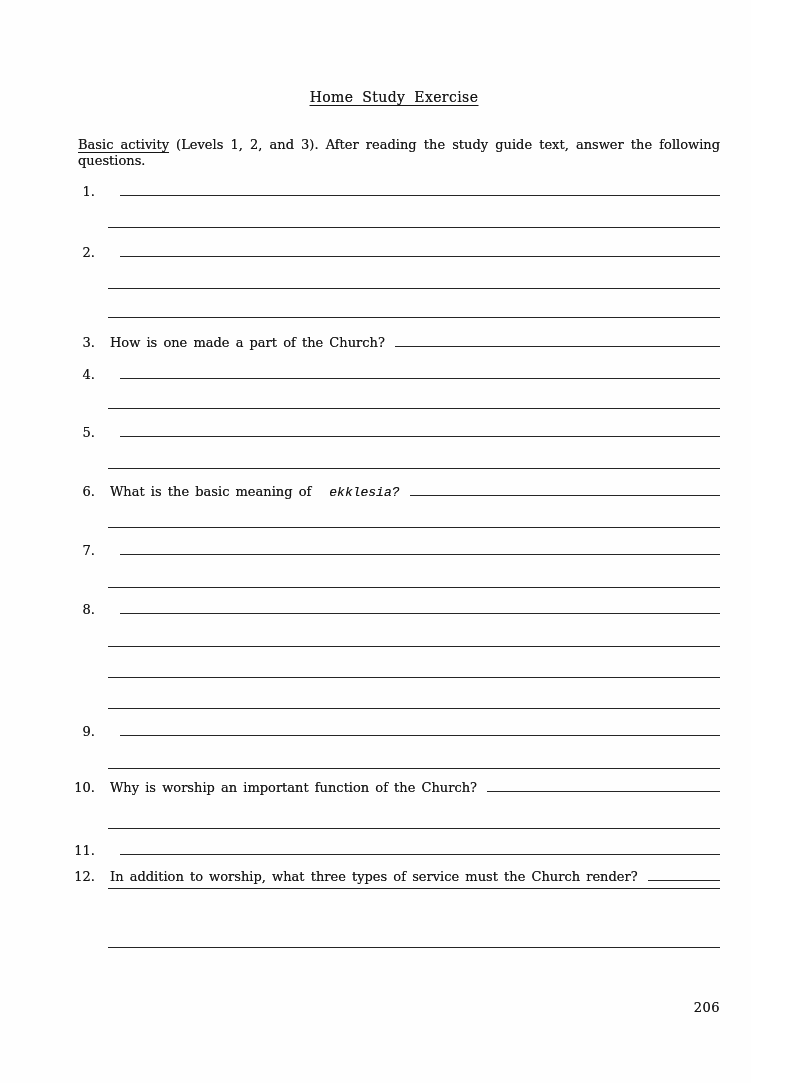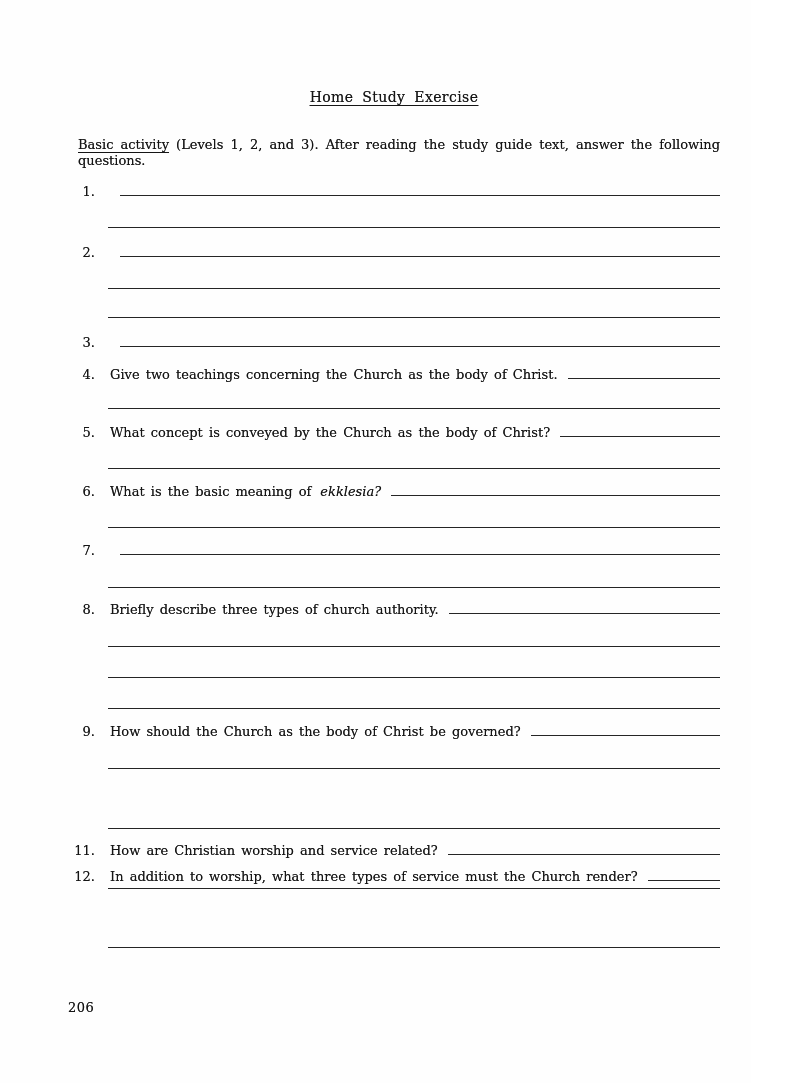--- a/index.html
+++ b/index.html
@@ -62,21 +62,21 @@
     line-height: 17px;
     word-spacing: 2px;
   }
   .qnum {
     flex: none;
     width: 27px;
     text-align: right;
     margin-right: 15px;
   }
   .qtext { flex: none; white-space: nowrap; }
-  .ital { font-style: italic; margin-left: 9px; }
+  .ital { font-style: italic; margin-left: 18px; font-family: Liberation Mono, monospace; }
   .qline {
     flex: 1 1 auto;
     min-width: 18px;
     height: 5px;
     margin-left: 10px;
     margin-bottom: -5px;
     border-bottom: 1.6px solid #262626;
   }
 
   
@@ -87,21 +87,21 @@
     height: 0;
     border-top: 1.6px solid #242424;
   }
 
   
   .pageno {
     position: absolute;
     top: 1000px;
     left: 68px;
     right: 31px;
-    text-align: left;
+    text-align: right;
     font-size: 13px;
     letter-spacing: 0.5px;
   }
 </style>
 </head>
 <body>
 
 <div class="page">
 
   <div class="title">
@@ -121,71 +121,72 @@
 
   <div class="q" style="top:244px">
     <span class="qnum">2.</span>
     <span class="qline"></span>
   </div>
   <div class="ans-line" style="top:288px"></div>
   <div class="ans-line" style="top:317px"></div>
 
   <div class="q" style="top:334px">
     <span class="qnum">3.</span>
+    <span class="qtext">How is one made a part of the Church?</span>
     <span class="qline"></span>
   </div>
 
   <div class="q" style="top:366px">
     <span class="qnum">4.</span>
-    <span class="qtext">Give two teachings concerning the Church as the body of Christ.</span>
     <span class="qline"></span>
   </div>
   <div class="ans-line" style="top:408px"></div>
 
   <div class="q" style="top:424px">
     <span class="qnum">5.</span>
-    <span class="qtext">What concept is conveyed by the Church as the body of Christ?</span>
     <span class="qline"></span>
   </div>
   <div class="ans-line" style="top:468px"></div>
 
   <div class="q" style="top:483px">
     <span class="qnum">6.</span>
     <span class="qtext"><span>What is the basic meaning of</span><span class="ital">ekklesia?</span></span>
     <span class="qline"></span>
   </div>
   <div class="ans-line" style="top:527px"></div>
 
   <div class="q" style="top:542px">
     <span class="qnum">7.</span>
     <span class="qline"></span>
   </div>
   <div class="ans-line" style="top:587px"></div>
 
   <div class="q" style="top:601px">
     <span class="qnum">8.</span>
-    <span class="qtext">Briefly describe three types of church authority.</span>
     <span class="qline"></span>
   </div>
   <div class="ans-line" style="top:646px"></div>
   <div class="ans-line" style="top:677px"></div>
   <div class="ans-line" style="top:708px"></div>
 
   <div class="q" style="top:723px">
     <span class="qnum">9.</span>
-    <span class="qtext">How should the Church as the body of Christ be governed?</span>
     <span class="qline"></span>
   </div>
   <div class="ans-line" style="top:768px"></div>
 
+  <div class="q" style="top:779px">
+    <span class="qnum">10.</span>
+    <span class="qtext">Why is worship an important function of the Church?</span>
+    <span class="qline"></span>
+  </div>
   <div class="ans-line" style="top:828px"></div>
 
   <div class="q" style="top:842px">
     <span class="qnum">11.</span>
-    <span class="qtext">How are Christian worship and service related?</span>
     <span class="qline"></span>
   </div>
   <div class="ans-line" style="top:888px"></div>
 
   <div class="q" style="top:868px">
     <span class="qnum">12.</span>
     <span class="qtext">In addition to worship, what three types of service must the Church render?</span>
     <span class="qline"></span>
   </div>
   <div class="ans-line" style="top:947px"></div>

